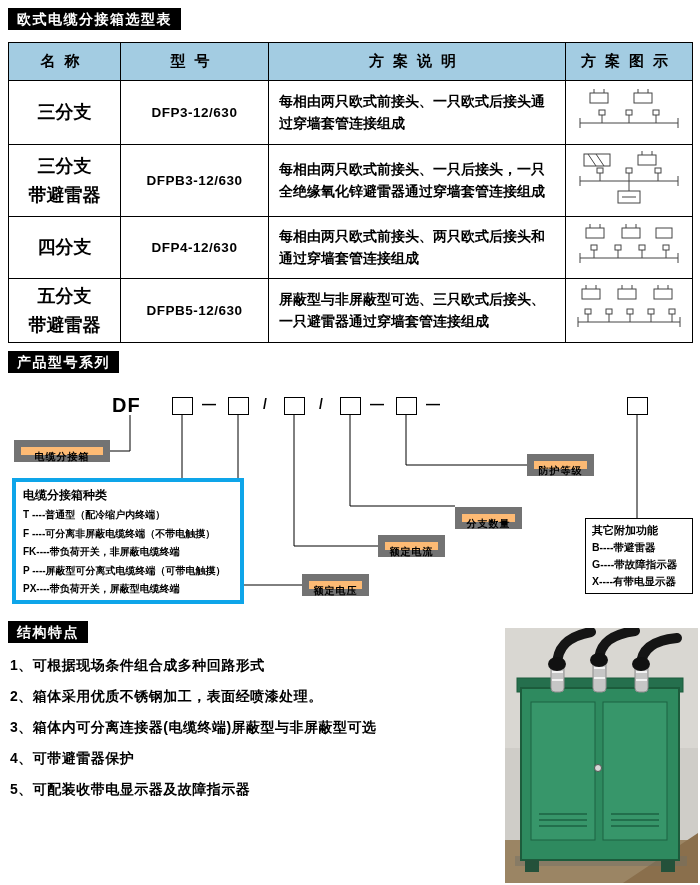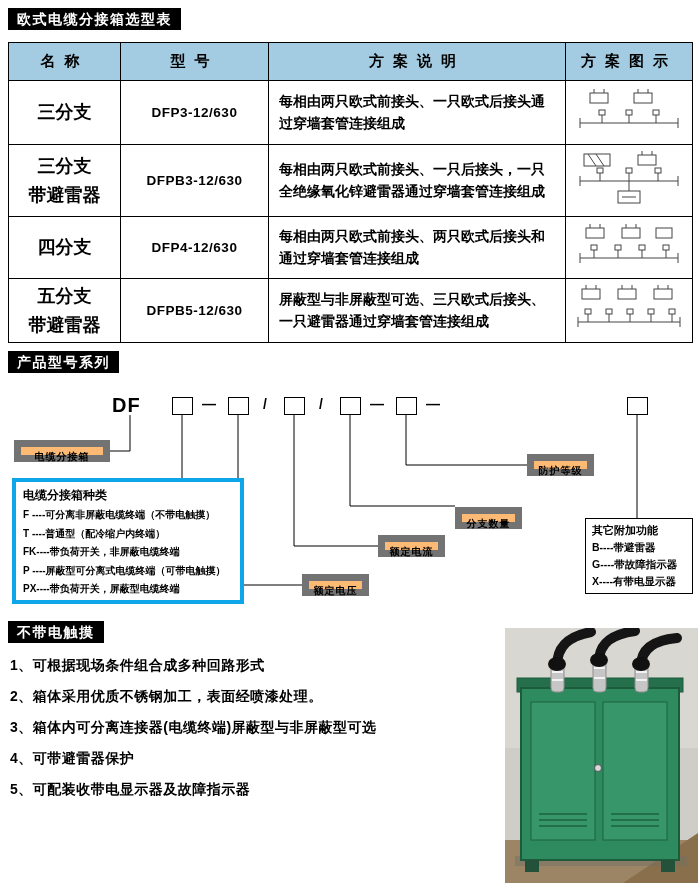--- a/index.html
+++ b/index.html
@@ -256,42 +256,42 @@
     <div class="mbox b4"></div>
     <span class="sep s3">—</span>
     <div class="mbox b5"></div>
     <span class="sep s4">—</span>
     <div class="mbox b6"></div>
 
     <div class="lbl cable">电缆分接箱</div>
 
     <div class="typebox">
       <div class="tb-title">电缆分接箱种类</div>
+      <div class="tb-item">T ----普通型（配冷缩户内终端）</div>
       <div class="tb-item">F ----可分离非屏蔽电缆终端（不带电触摸）</div>
-      <div class="tb-item">T ----普通型（配冷缩户内终端）</div>
       <div class="tb-item">FK----带负荷开关，非屏蔽电缆终端</div>
       <div class="tb-item">P ----屏蔽型可分离式电缆终端（可带电触摸）</div>
       <div class="tb-item">PX----带负荷开关，屏蔽型电缆终端</div>
     </div>
 
     <div class="lbl v">额定电压</div>
     <div class="lbl c">额定电流</div>
     <div class="lbl n">分支数量</div>
     <div class="lbl p">防护等级</div>
 
     <div class="extrabox">
       <div class="eb-title">其它附加功能</div>
       <div class="eb-item">B----带避雷器</div>
       <div class="eb-item">G----带故障指示器</div>
       <div class="eb-item">X----有带电显示器</div>
     </div>
   </div>
 
   
-  <div class="bar">不带电触摸</div>
+  <div class="bar">结构特点</div>
 
   
   <div class="features">
     <div class="feat">1、可根据现场条件组合成多种回路形式</div>
     <div class="feat">2、箱体采用优质不锈钢加工，表面经喷漆处理。</div>
     <div class="feat">3、箱体内可分离连接器(电缆终端)屏蔽型与非屏蔽型可选</div>
     <div class="feat">4、可带避雷器保护</div>
     <div class="feat">5、可配装收带电显示器及故障指示器</div>
   </div>
 

